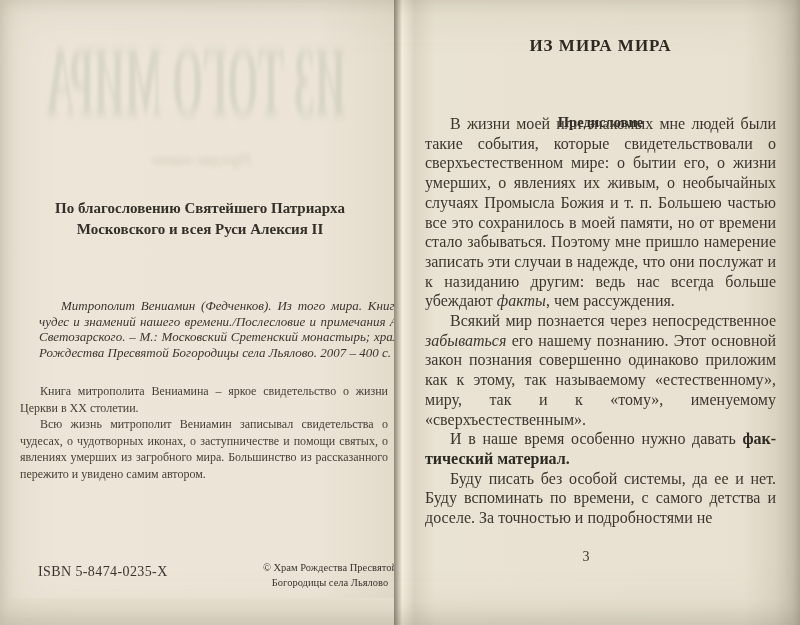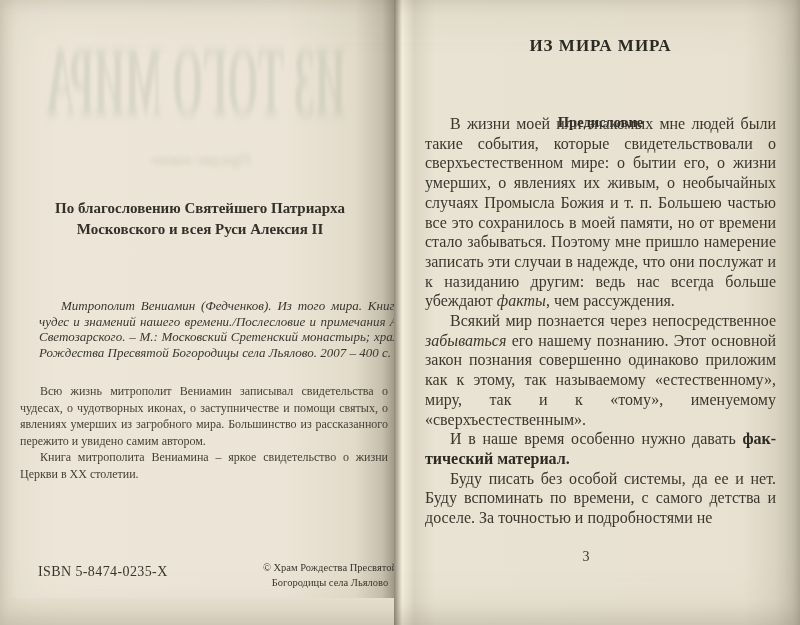--- a/index.html
+++ b/index.html
@@ -5,20 +5,21 @@
   html,body{margin:0;padding:0;background:#555;}
   .scan{
     position:relative;width:800px;height:625px;overflow:hidden;
     font-family:"Liberation Serif","DejaVu Serif",serif;
     background:#e9e2d2;color:#3b362e;
   }
   
   .page-left{
     position:absolute;top:0;left:0;width:394px;height:598px;
     background:linear-gradient(90deg,#e7e0d0 0%,#ede6d8 5%,#ece5d7 72%,#e2dbca 90%,#c6bfae 97%,#a29a89 100%);
+    padding-left:48px;
   }
   
   .page-right{
     position:absolute;top:0;left:394px;width:406px;height:625px;
     background:linear-gradient(90deg,#8f8778 0%,#f3edde 2%,#dcd5c4 5%,#e9e3d3 10%,#e8e1d1 86%,#ded7c6 94%,#ccc5b4 98.5%,#bdb6a5 100%);
   }
   .scan::after{ 
     content:"";position:absolute;inset:0;pointer-events:none;
     box-shadow:inset 0 0 55px rgba(110,100,80,.17), inset 0 -10px 16px rgba(105,98,80,.14), inset 0 6px 10px rgba(105,98,80,.08);
   }
@@ -82,22 +83,22 @@
   <div class="page-left">
     <div class="ghost-title">ИЗ ТОГО МИРА</div>
     <div class="ghost-sub">Предисловие</div>
 
     <div class="blessing">По благословению Святейшего Патриарха
 Московского и всея Руси Алексия II</div>
 
     <p class="biblio">Митрополит Вениамин (Федченков). Из того мира. Книга чудес и знамений нашего времени./Послесловие и примечания А. Светозарского. – М.: Московский Сретенский монастырь; храм Рождества Пресвятой Богородицы села Льялово. 2007 – 400 с.</p>
 
     <div class="annot">
+      <p>Книга митрополита Вениамина – яркое свидетельство о жизни Церкви в XX столетии.</p>
       <p>Всю жизнь митрополит Вениамин записывал свидетельства о чудесах, о чудотворных иконах, о заступничестве и помощи святых, о явлениях умерших из загробного мира. Большинство из рассказанного пережито и увидено самим автором.</p>
-      <p>Книга митрополита Вениамина – яркое свидетельство о жизни Церкви в XX столетии.</p>
     </div>
 
     <div class="isbn">ISBN 5-8474-0235-X</div>
     <div class="copyright">© Храм Рождества Пресвятой
 Богородицы села Льялово</div>
   </div>
 
   <div class="page-right"></div>
 
   <div class="r-title">ИЗ МИРА МИРА</div>

